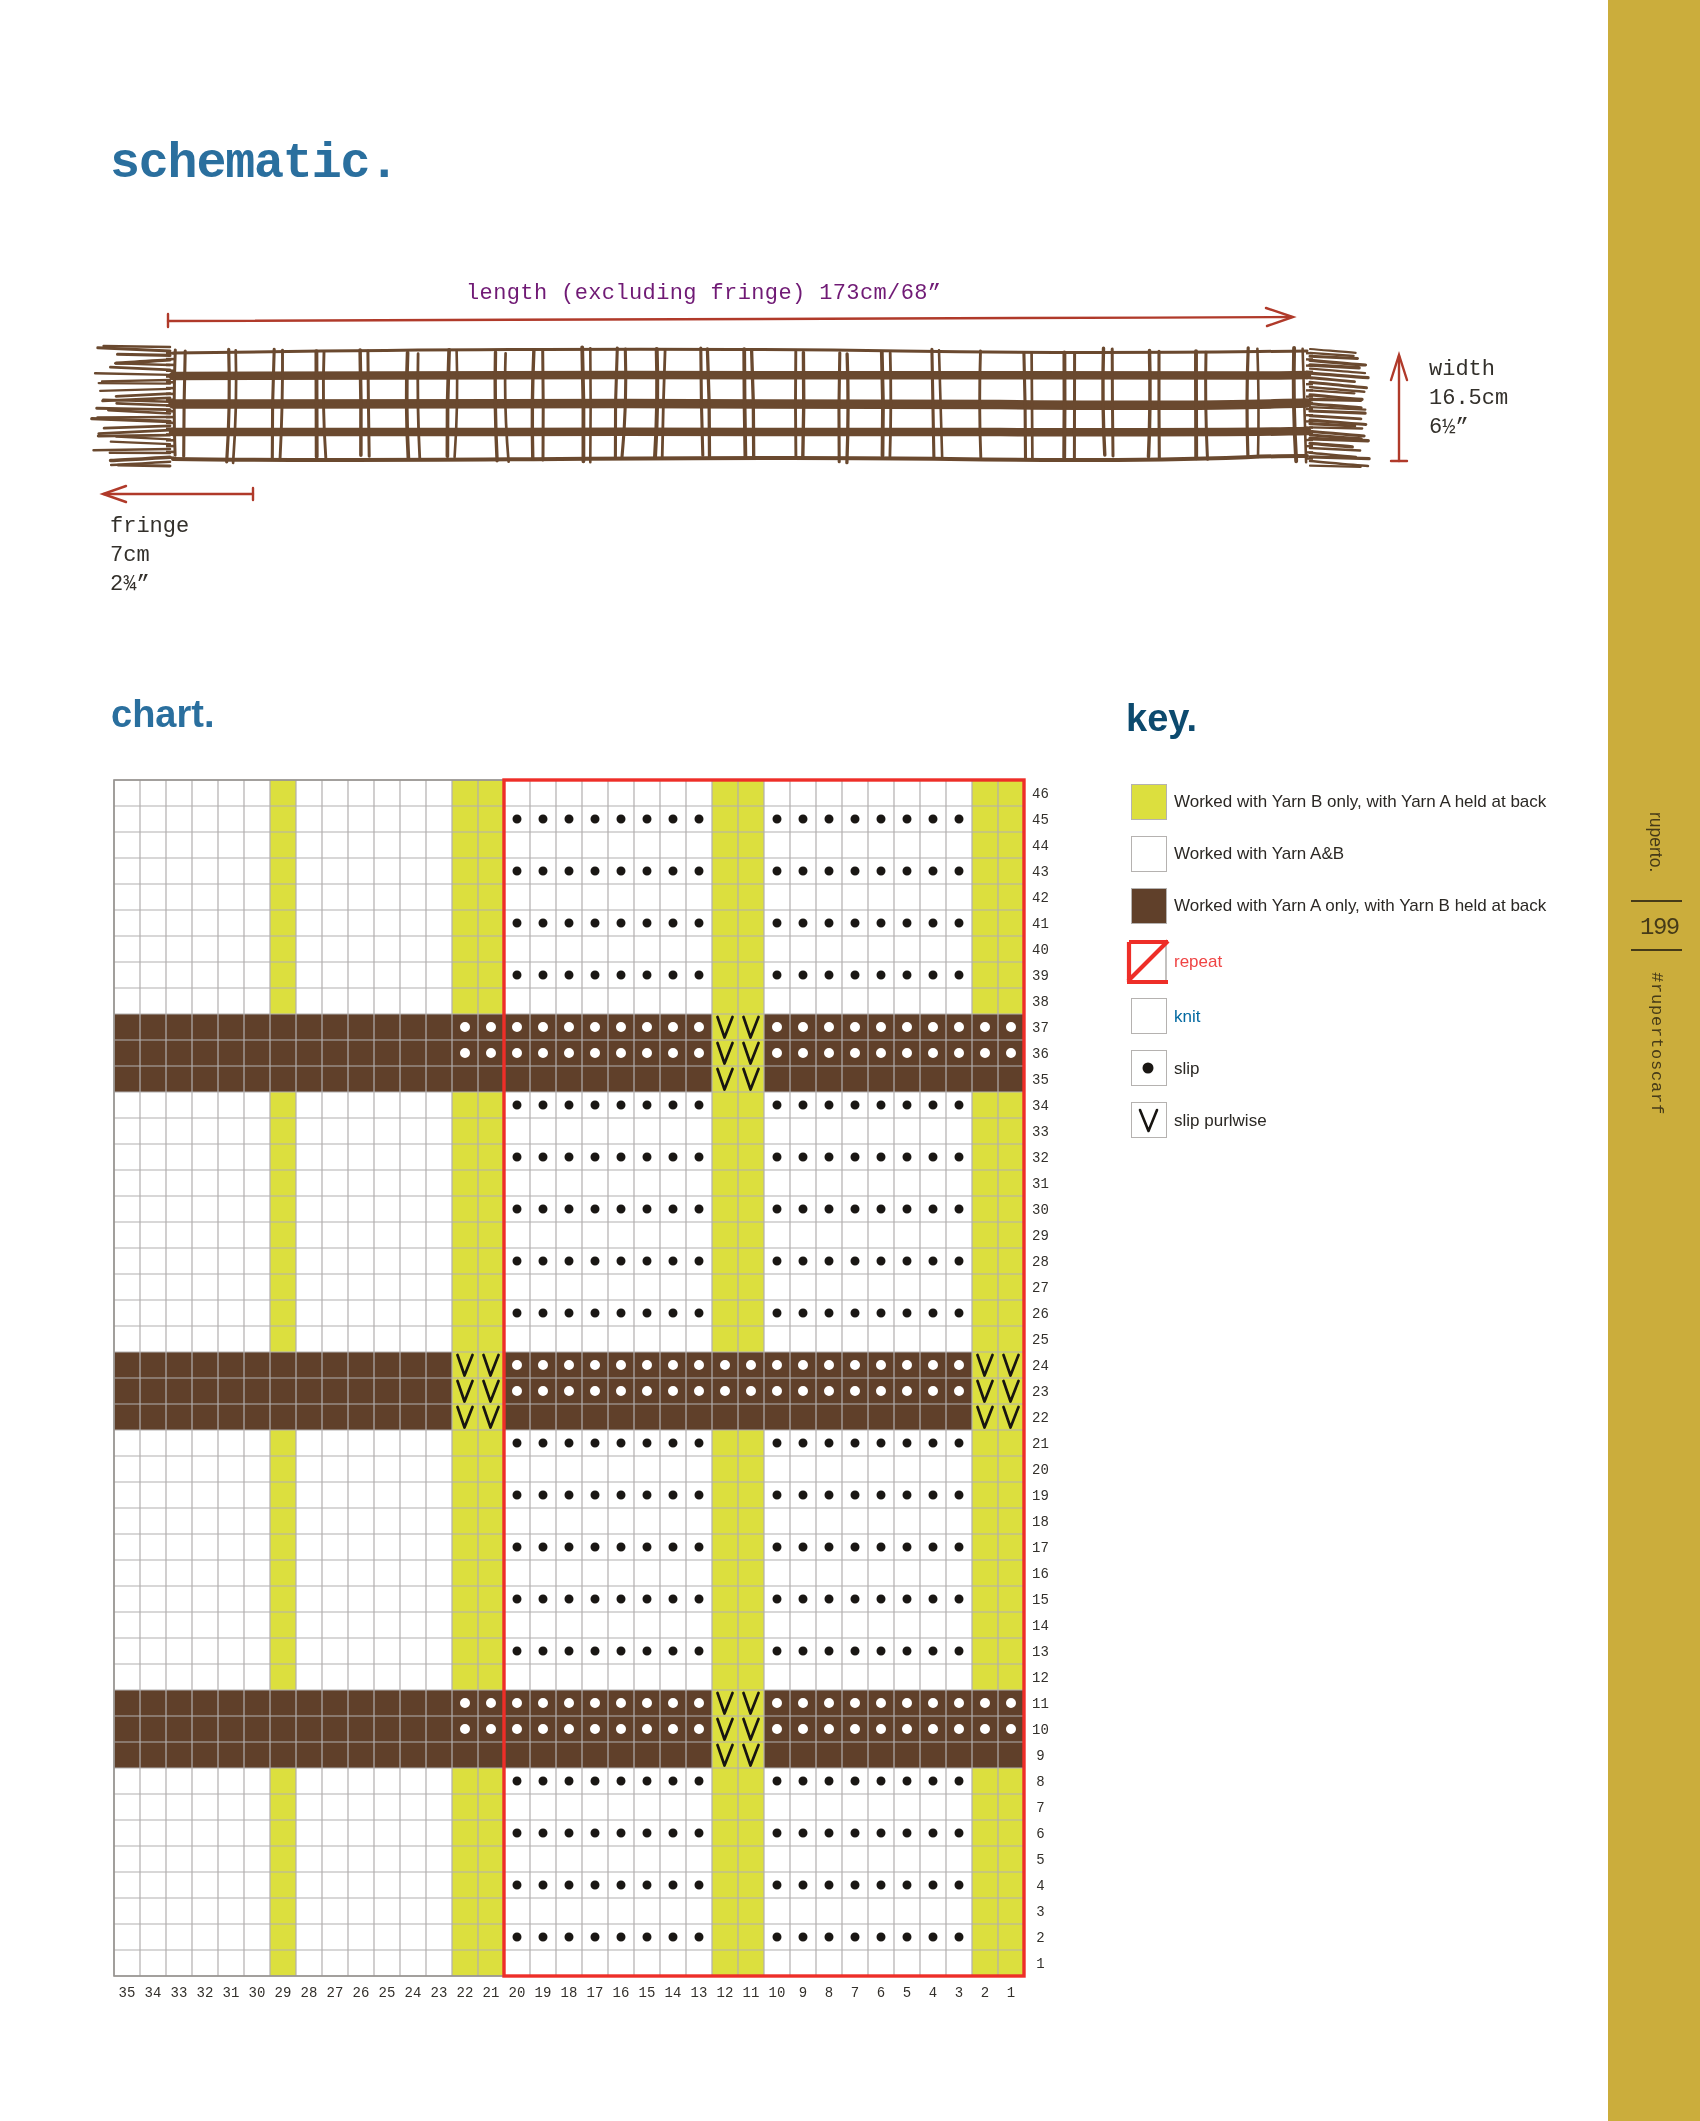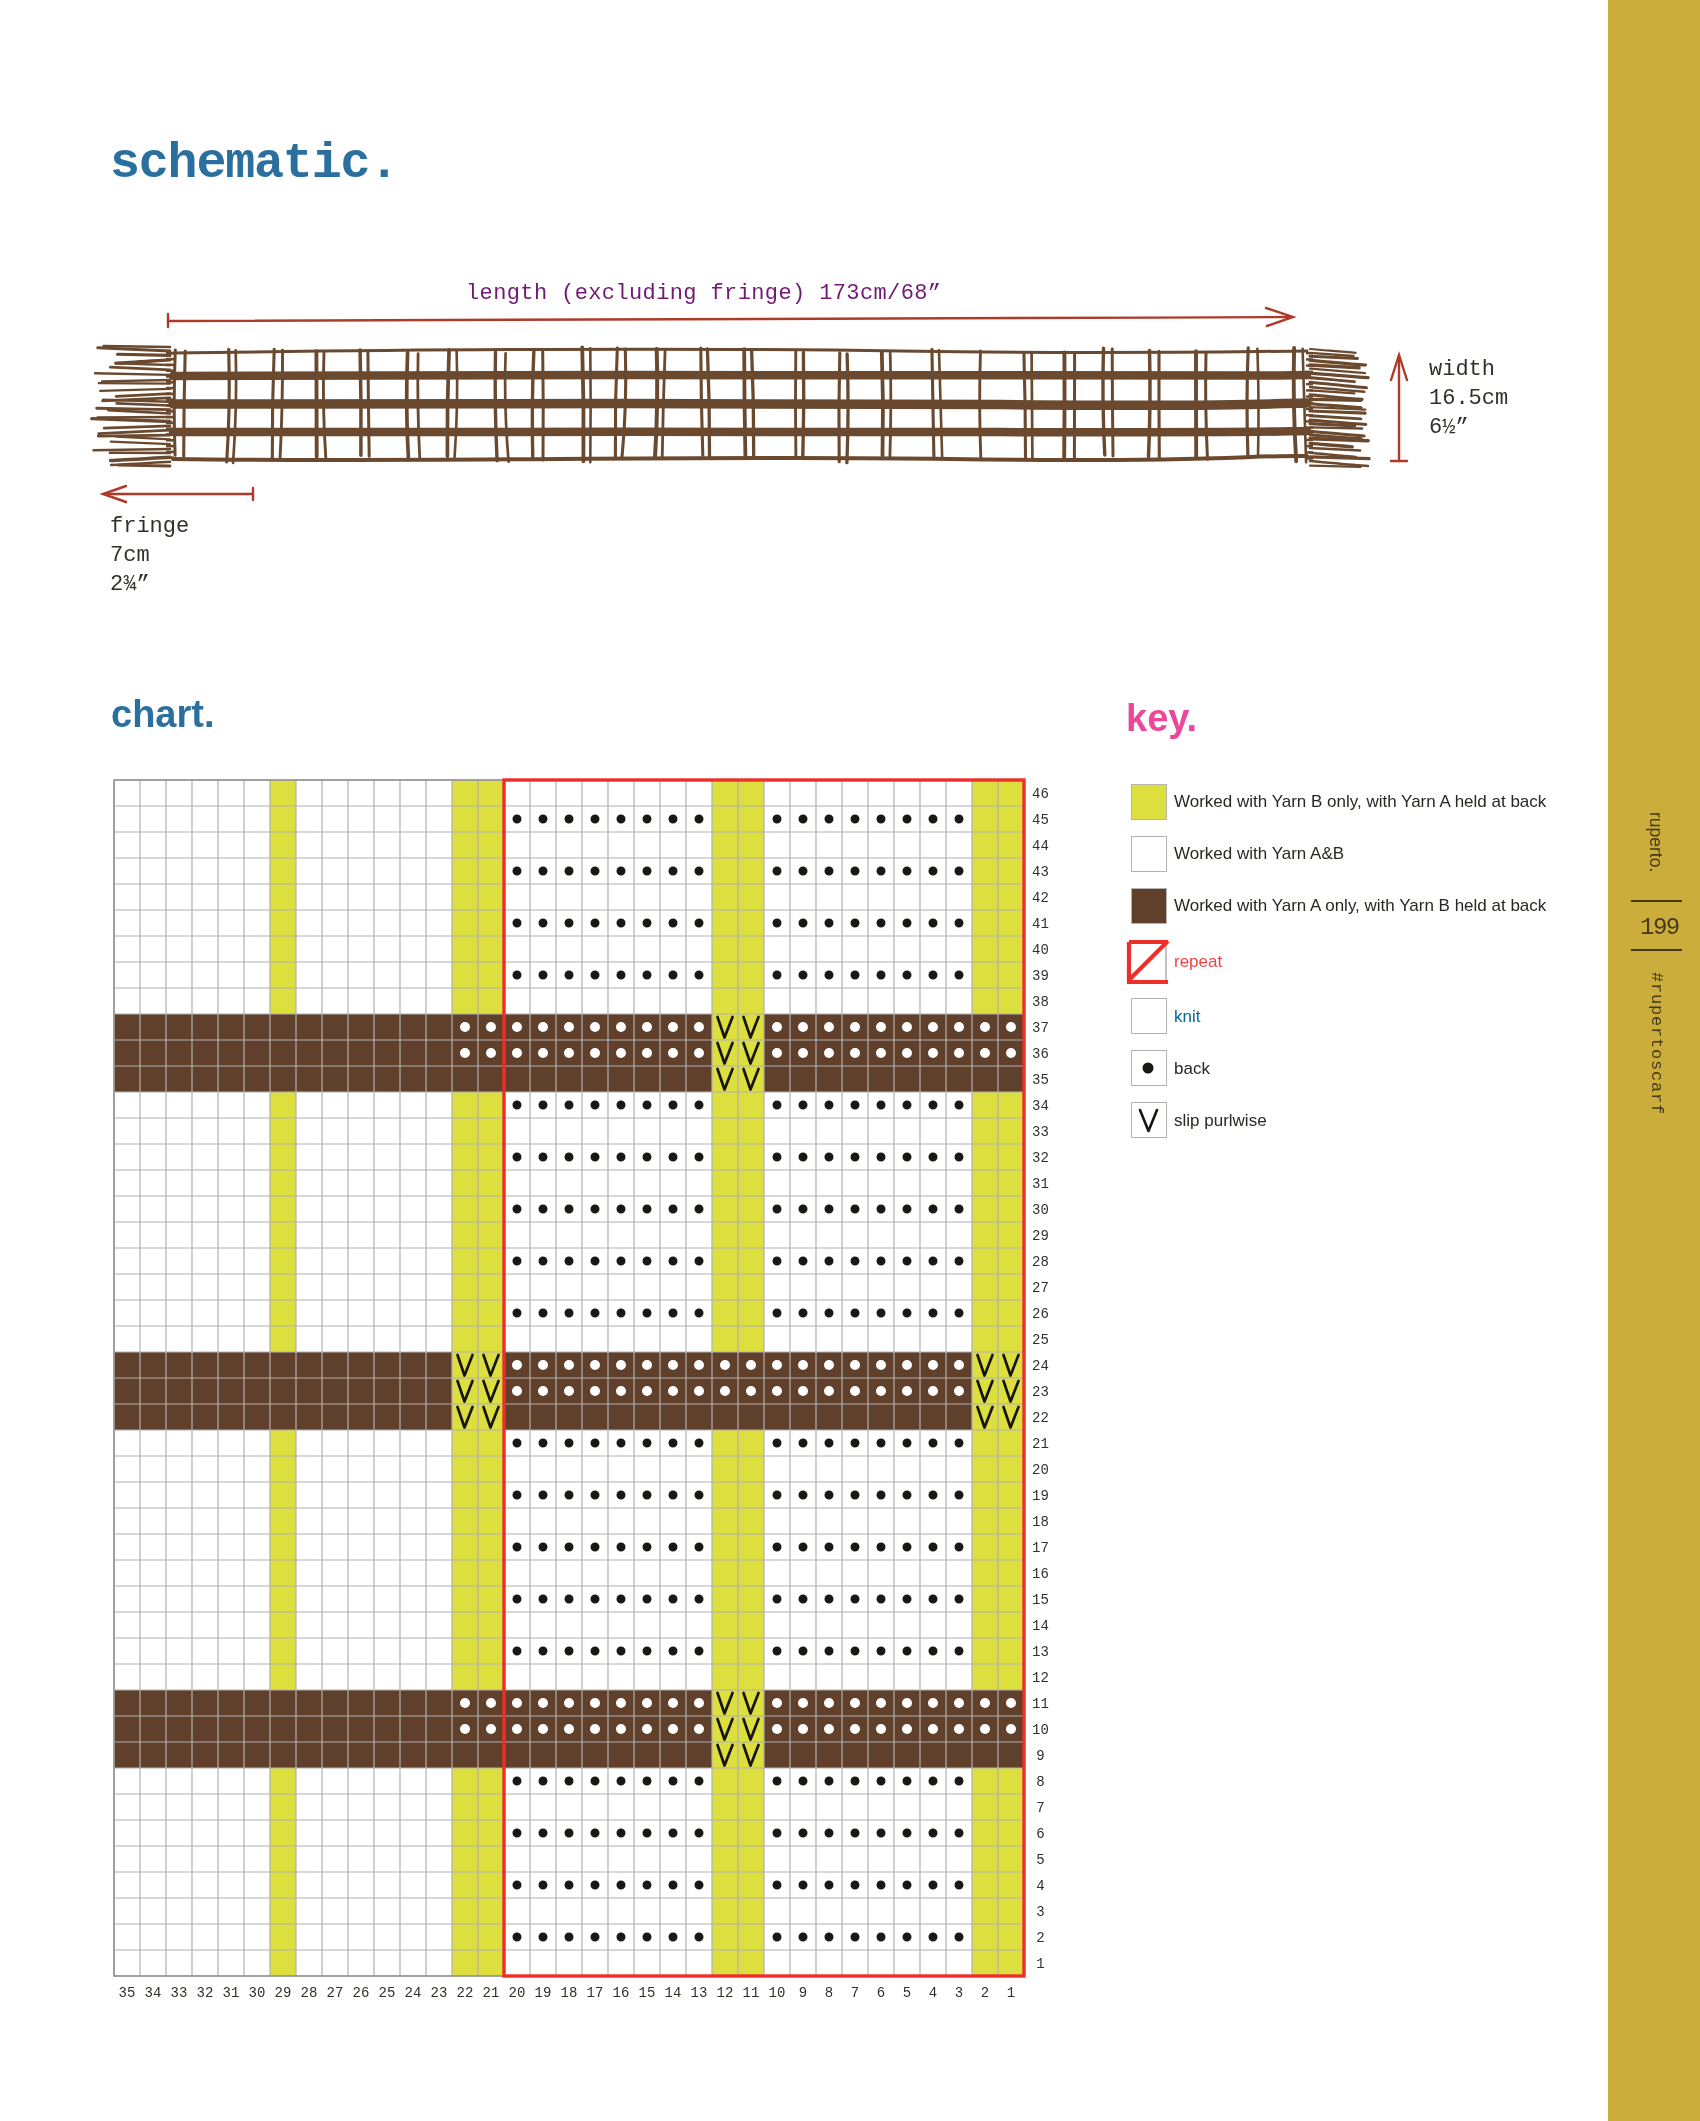--- a/index.html
+++ b/index.html
@@ -324,35 +324,35 @@
         <text x="183.0" y="1226.5">29</text>
         <text x="157.0" y="1226.5">30</text>
         <text x="131.0" y="1226.5">31</text>
         <text x="105.0" y="1226.5">32</text>
         <text x="79.0" y="1226.5">33</text>
         <text x="53.0" y="1226.5">34</text>
         <text x="27.0" y="1226.5">35</text>
       </g>
     </svg>
 
-<div style="position:absolute;left:1126px;top:697px;font-family:'Liberation Sans',sans-serif;font-weight:bold;font-size:38px;color:#ec4899">key.</div>
+<div style="position:absolute;left:1126px;top:697px;font-family:'Liberation Sans',sans-serif;font-weight:bold;font-size:38px;color:#0c4a6e">key.</div>
     <div style="position:absolute;left:1131px;top:784px;width:34px;height:34px;background:#dcdf3e;border:1.6px solid #b5b2b0"></div>
     <div style="position:absolute;left:1174px;font-family:'Liberation Sans',sans-serif;font-size:17px;color:#2b2824;white-space:nowrap;line-height:20px;top:792px">Worked with Yarn B only, with Yarn A held at back</div>
     <div style="position:absolute;left:1131px;top:836px;width:34px;height:34px;background:#ffffff;border:1.6px solid #b5b2b0"></div>
     <div style="position:absolute;left:1174px;font-family:'Liberation Sans',sans-serif;font-size:17px;color:#2b2824;white-space:nowrap;line-height:20px;top:844px">Worked with Yarn A&amp;B</div>
     <div style="position:absolute;left:1131px;top:888px;width:34px;height:34px;background:#60402a;border:1.6px solid #b5b2b0"></div>
     <div style="position:absolute;left:1174px;font-family:'Liberation Sans',sans-serif;font-size:17px;color:#2b2824;white-space:nowrap;line-height:20px;top:896px">Worked with Yarn A only, with Yarn B held at back</div>
     <svg style="position:absolute;left:1122px;top:934px" width="56" height="56" viewBox="0 0 56 56">
       <path d="M44 8V48" stroke="#b5b2b0" stroke-width="1.6" fill="none"></path>
       <path d="M7 8H46M46 7 6 47M5 48H46M7 8V48" stroke="#ee2e28" stroke-width="4.2" fill="none"></path>
     </svg>
     <div style="position:absolute;left:1174px;font-family:'Liberation Sans',sans-serif;font-size:17px;color:#ef4444;white-space:nowrap;line-height:20px;top:952px">repeat</div>
     <div style="position:absolute;left:1131px;top:998px;width:34px;height:34px;background:#ffffff;border:1.6px solid #b5b2b0"></div>
     <div style="position:absolute;left:1174px;font-family:'Liberation Sans',sans-serif;font-size:17px;color:#0369a1;white-space:nowrap;line-height:20px;top:1007px">knit</div>
     <div style="position:absolute;left:1131px;top:1050px;width:34px;height:34px;background:#ffffff;border:1.6px solid #b5b2b0"><svg width="34" height="34" viewBox="0 0 34 34">
         <circle cx="16" cy="17" r="5.5" fill="#1a1714"></circle>
       </svg></div>
-    <div style="position:absolute;left:1174px;font-family:'Liberation Sans',sans-serif;font-size:17px;color:#2b2824;white-space:nowrap;line-height:20px;top:1059px">back</div>
+    <div style="position:absolute;left:1174px;font-family:'Liberation Sans',sans-serif;font-size:17px;color:#2b2824;white-space:nowrap;line-height:20px;top:1059px">slip</div>
     <div style="position:absolute;left:1131px;top:1102px;width:34px;height:34px;background:#ffffff;border:1.6px solid #b5b2b0"><svg width="34" height="34" viewBox="0 0 34 34">
         <path d="M8 7L16.5 28L25 7" stroke="#171411" stroke-width="2.6" fill="none" stroke-linecap="round" stroke-linejoin="round"></path>
       </svg></div>
     <div style="position:absolute;left:1174px;font-family:'Liberation Sans',sans-serif;font-size:17px;color:#2b2824;white-space:nowrap;line-height:20px;top:1111px">slip purlwise</div>
 
 </div>
 </body></html>

